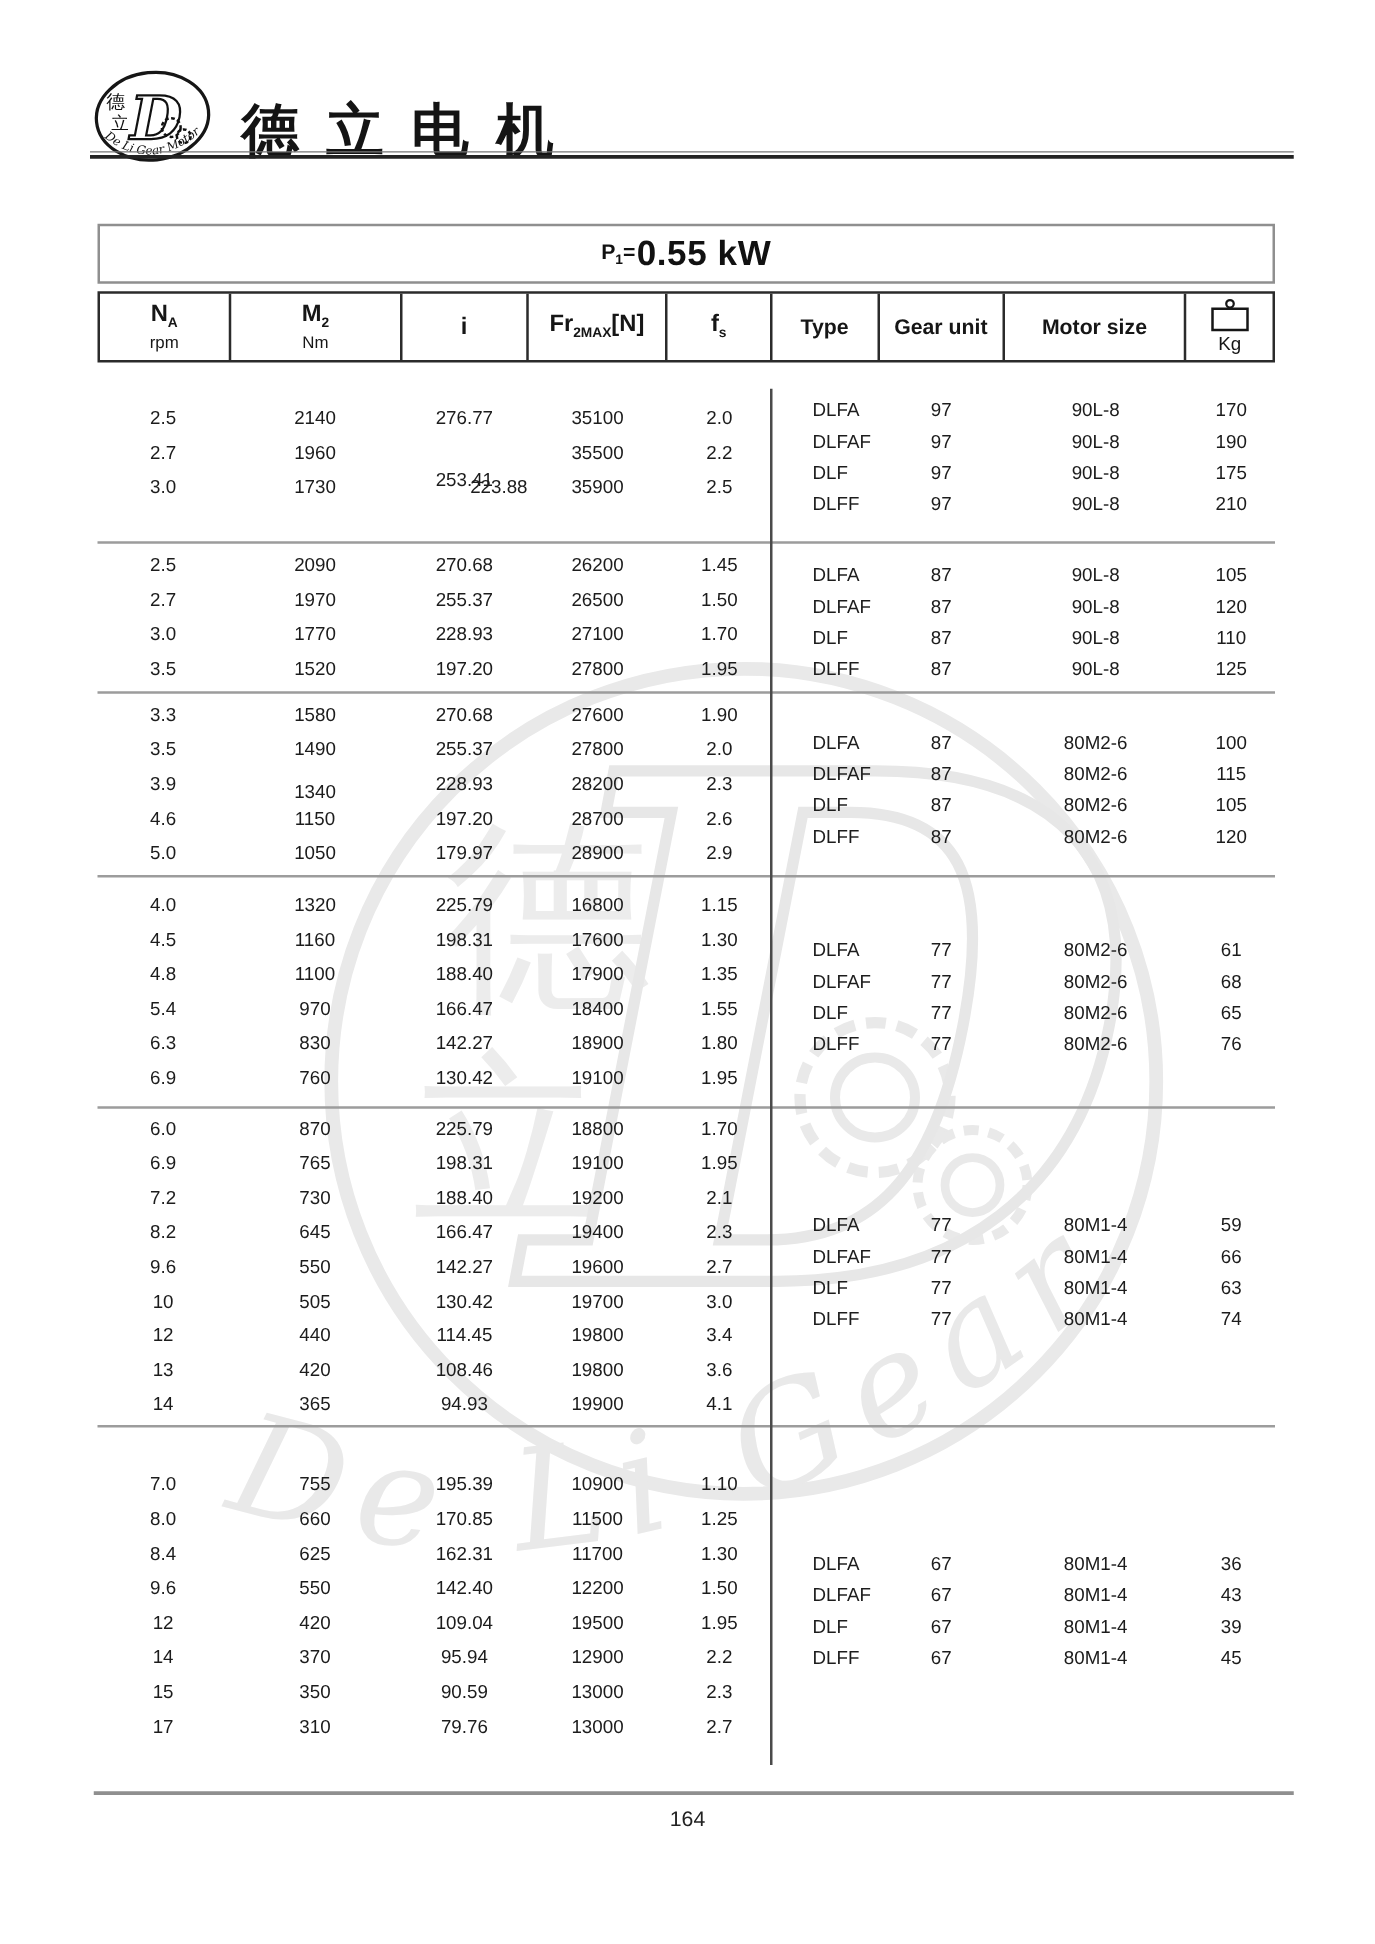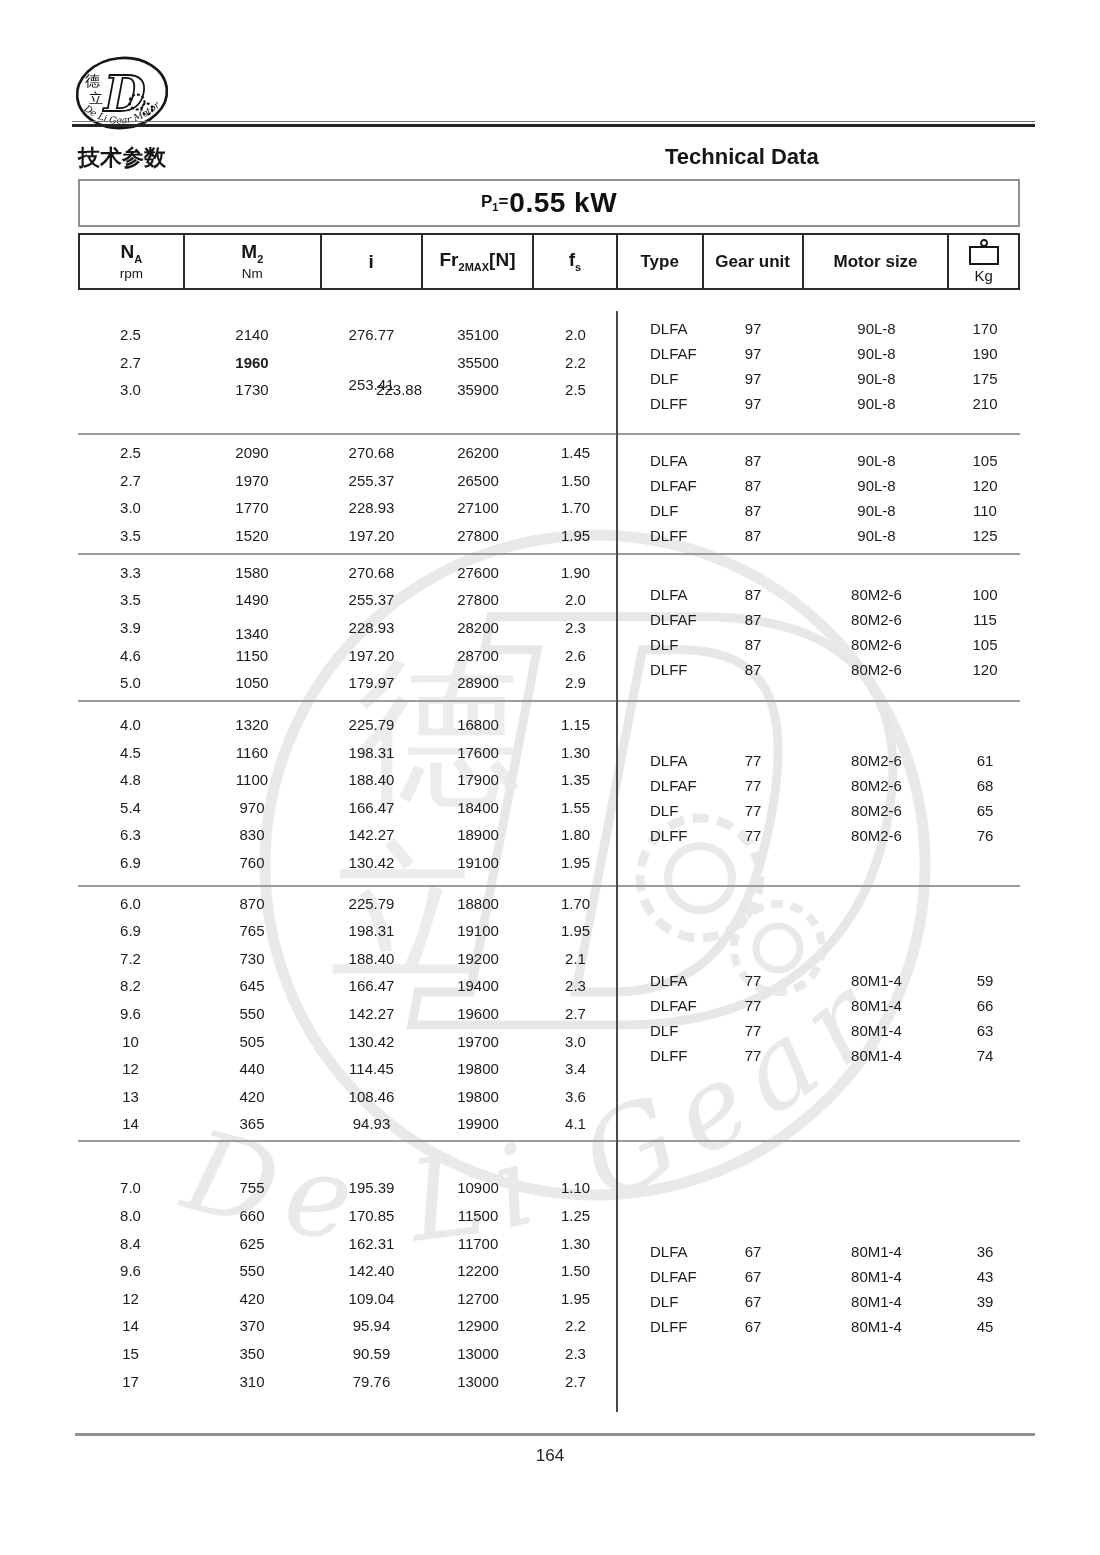--- a/index.html
+++ b/index.html
@@ -90,28 +90,25 @@
       <text x="11" y="34" font-family="DejaVu Serif, serif" font-size="15" fill="#111" id="logo-c1">德</text>
       <text x="15" y="51" font-family="DejaVu Serif, serif" font-size="14" fill="#111" id="logo-c2">立</text>
       <text x="30" y="59" font-family="DejaVu Serif, serif" font-size="48" font-style="italic" font-weight="bold" fill="#ffffff" stroke="#111" stroke-width="1.8" id="logo-d">D</text>
       <circle cx="63" cy="50" r="7.5" fill="none" stroke="#111" stroke-width="2" stroke-dasharray="3 2"></circle>
       <circle cx="73" cy="57" r="5.5" fill="none" stroke="#111" stroke-width="2" stroke-dasharray="3 2"></circle>
       <path id="logo-arc" d="M 7 56 Q 48 90 91 50" fill="none"></path>
       <text font-family="DejaVu Serif, serif" font-size="9.5" font-style="italic" fill="#111">
         <textPath href="#logo-arc" startOffset="3" id="logo-arctext">De Li Gear Motor</textPath>
       </text>
     </svg>
+    <div class="brand-title">德立电机</div>
   </div>
   <div class="rule-top"></div>
   <div class="rule-top2"></div>
 
-  <div class="section-row">
-    <div class="section-zh">技术参数</div>
-    <div class="section-en">Technical Data</div>
-  </div>
 
   <div class="p1-box">
     <span class="p1-pre"><span>P</span><sub>1</sub><span>=</span></span>
     <span class="p1-val">0.55 kW</span>
   </div>
 
   <div class="thead">
     <div class="th" style="flex:105 0 0">
       <span class="h-main"><span>N</span><sub>A</sub></span>
       <span class="h-unit">rpm</span>
@@ -153,21 +150,21 @@
         <div class="lblock">
           <div class="lrow">
             <div class="cell" style="width: 105px;">2.5</div>
             <div class="cell" style="width: 138px;">2140</div>
             <div class="cell" style="width: 101px;">276.77</div>
             <div class="cell" style="width: 112px;">35100</div>
             <div class="cell" style="width: 83px;">2.0</div>
           </div>
           <div class="lrow">
             <div class="cell" style="width: 105px;">2.7</div>
-            <div class="cell" style="width: 138px; font-weight: bold;">1960</div>
+            <div class="cell" style="width: 138px;">1960</div>
             <div class="cell" style="width: 101px; margin-top: 44px;">253.41</div>
             <div class="cell" style="width: 112px;">35500</div>
             <div class="cell" style="width: 83px;">2.2</div>
           </div>
           <div class="lrow">
             <div class="cell" style="width: 105px;">3.0</div>
             <div class="cell" style="width: 138px;">1730</div>
             <div class="cell" style="width: 101px; text-align: right;">223.88</div>
             <div class="cell" style="width: 112px;">35900</div>
             <div class="cell" style="width: 83px;">2.5</div>
@@ -515,21 +512,21 @@
             <div class="cell" style="width: 105px;">9.6</div>
             <div class="cell" style="width: 138px;">550</div>
             <div class="cell" style="width: 101px;">142.40</div>
             <div class="cell" style="width: 112px;">12200</div>
             <div class="cell" style="width: 83px;">1.50</div>
           </div>
           <div class="lrow">
             <div class="cell" style="width: 105px;">12</div>
             <div class="cell" style="width: 138px;">420</div>
             <div class="cell" style="width: 101px;">109.04</div>
-            <div class="cell" style="width: 112px;">12700</div>
+            <div class="cell" style="width: 112px;">19500</div>
             <div class="cell" style="width: 83px;">1.95</div>
           </div>
           <div class="lrow">
             <div class="cell" style="width: 105px;">14</div>
             <div class="cell" style="width: 138px;">370</div>
             <div class="cell" style="width: 101px;">95.94</div>
             <div class="cell" style="width: 112px;">12900</div>
             <div class="cell" style="width: 83px;">2.2</div>
           </div>
           <div class="lrow">

